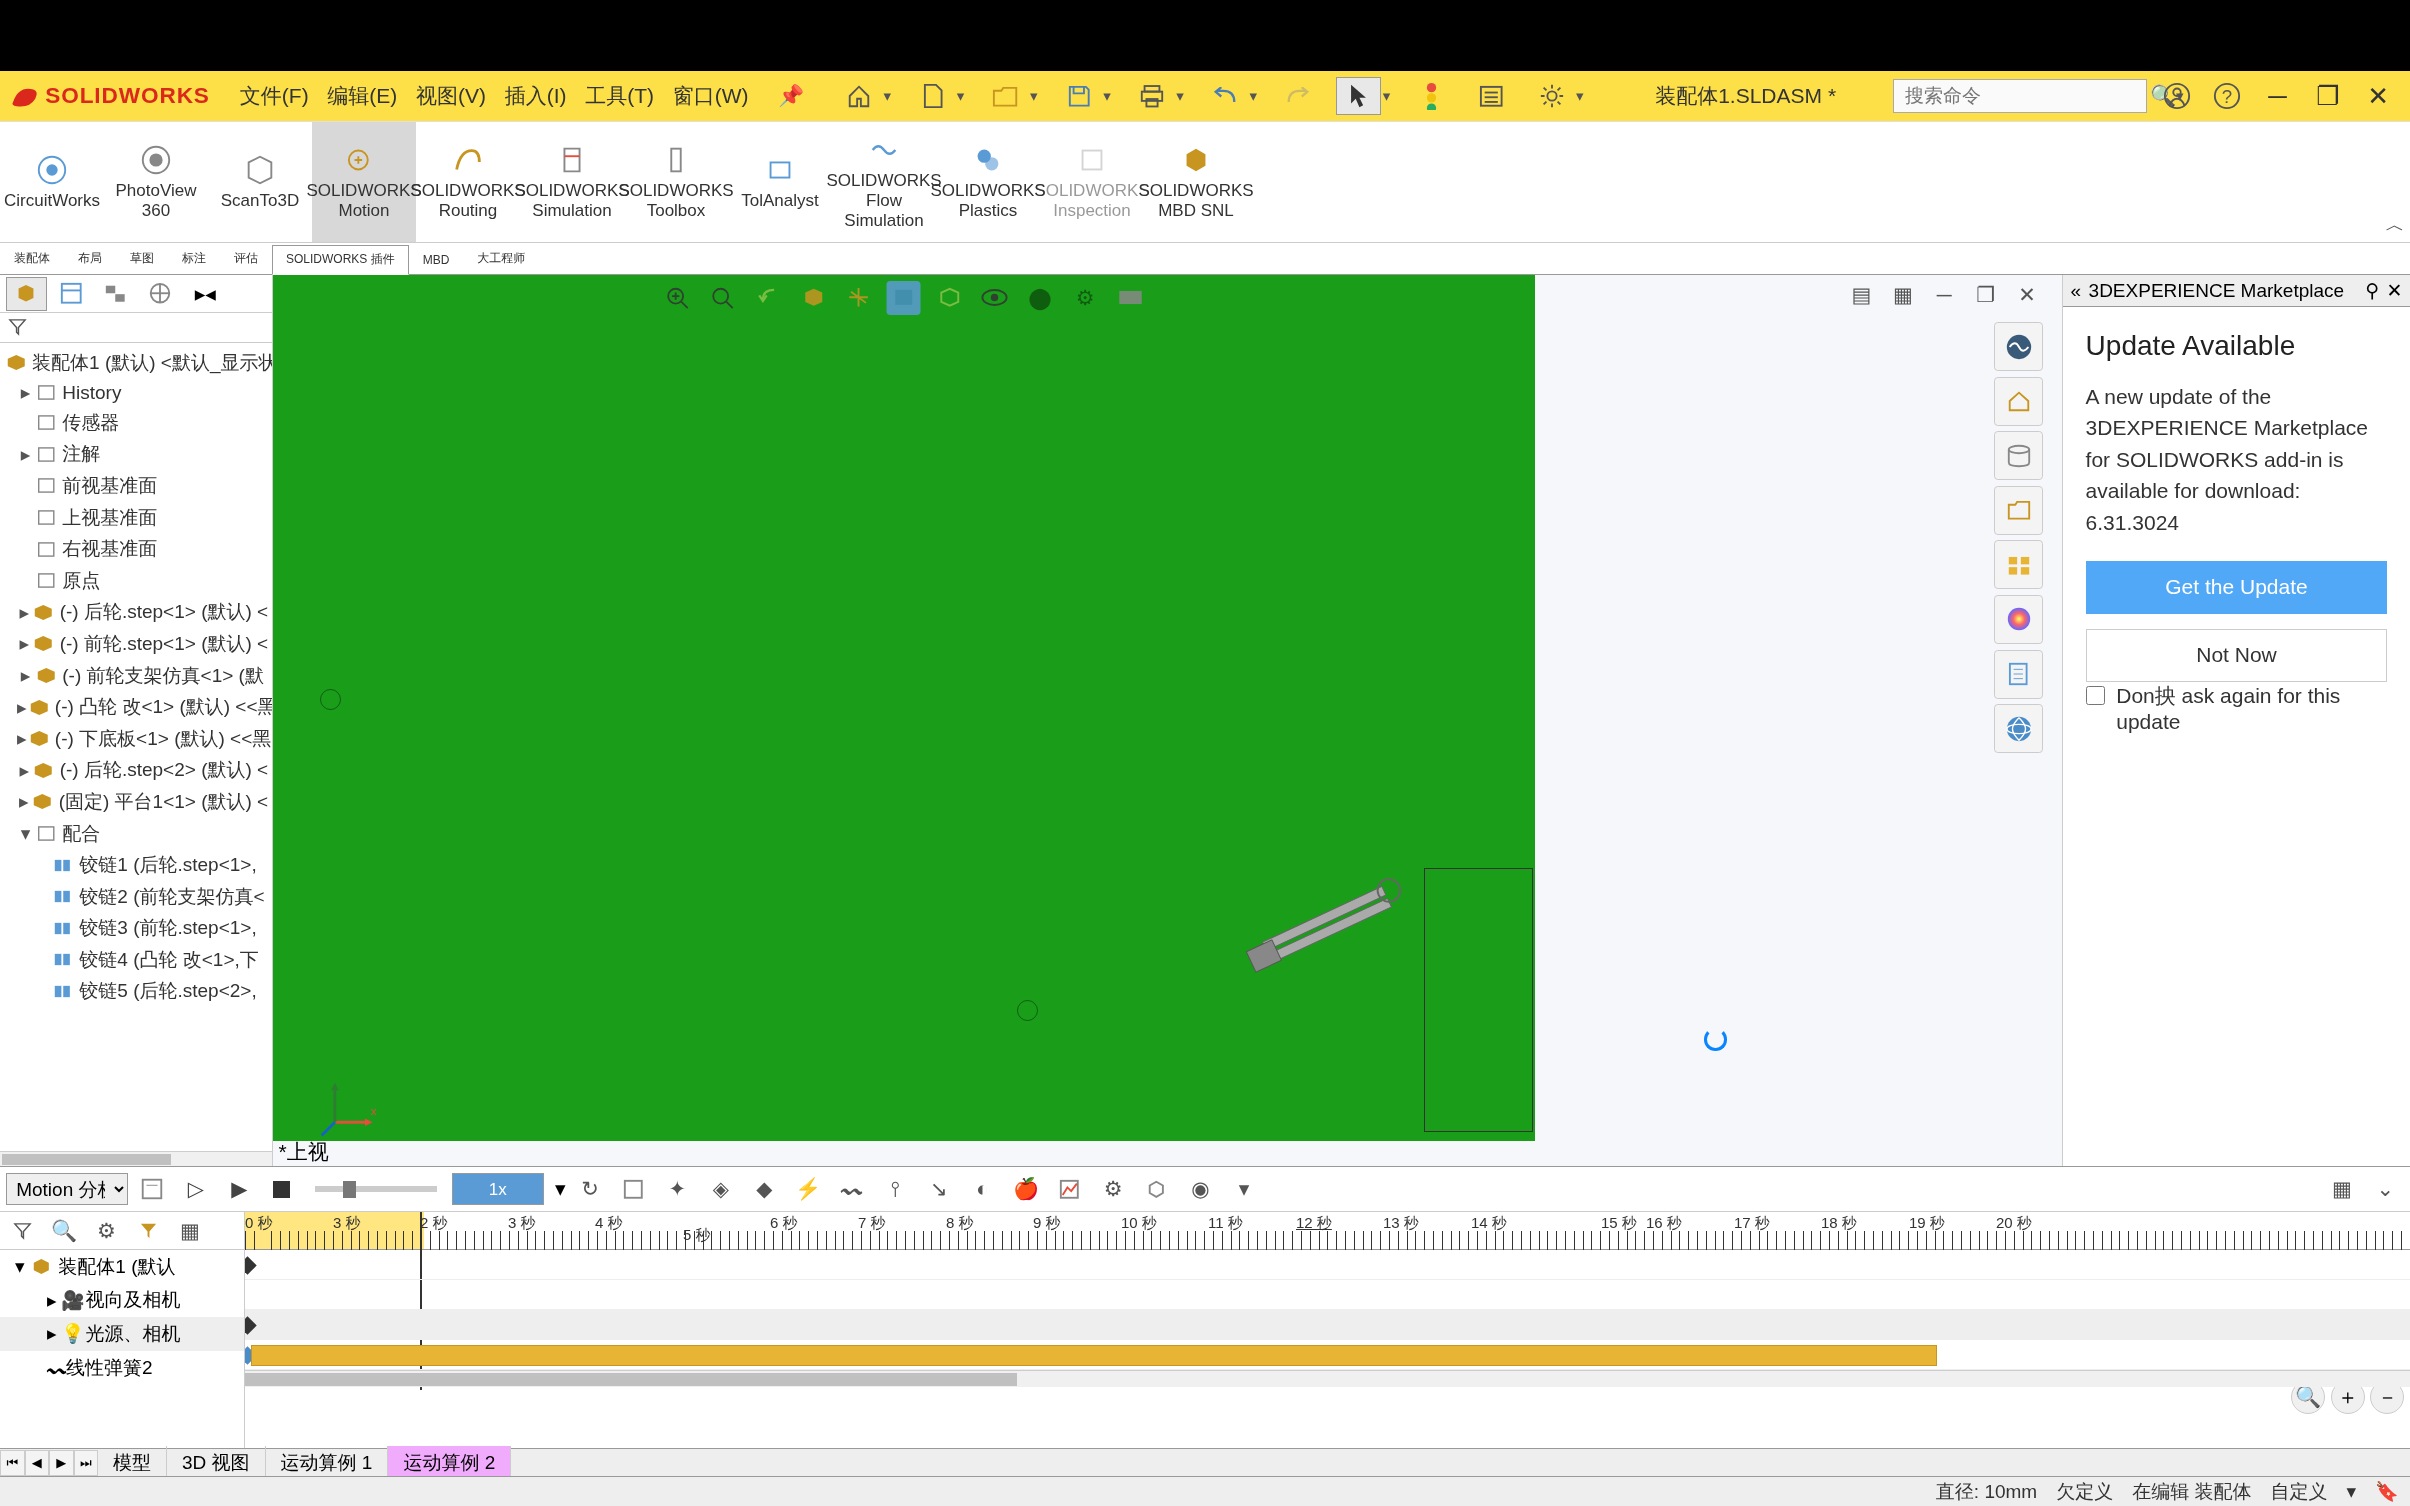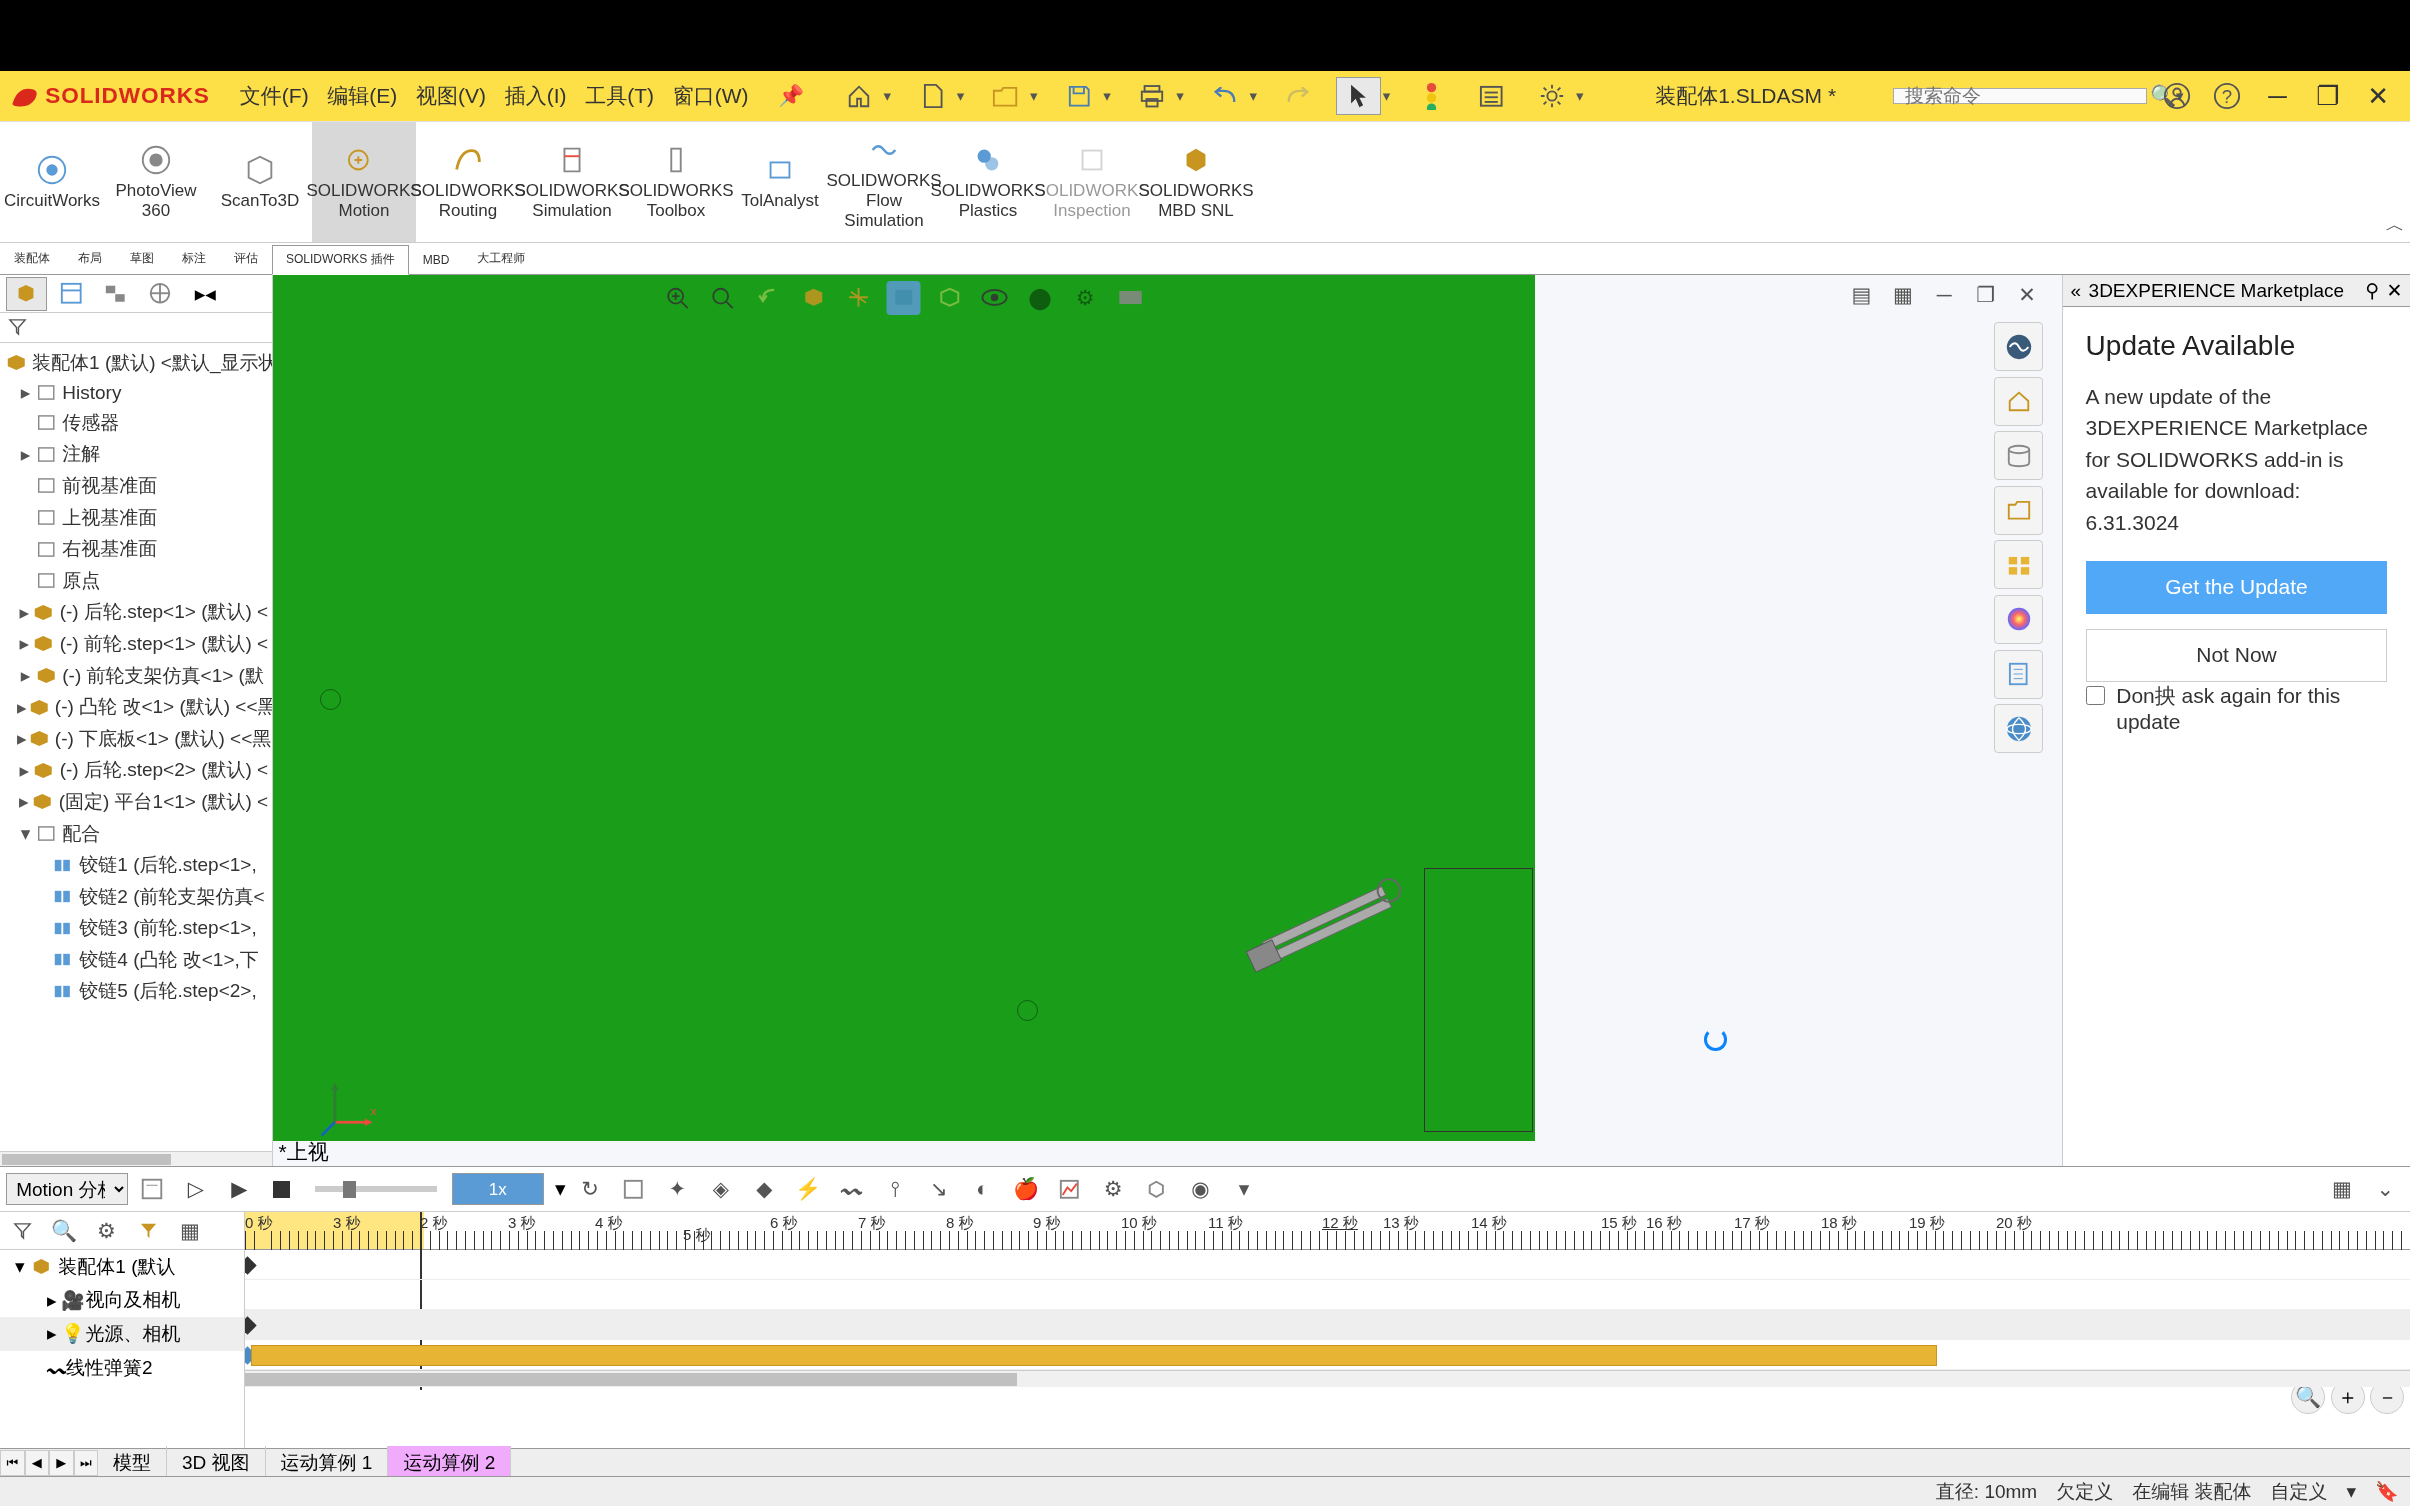--- a/index.html
+++ b/index.html
@@ -13,21 +13,21 @@
 .menubar { display: flex; gap: 7.5px; padding: 0 15px; }
 .menuitem { padding: 3.8px 5.6px; font-size: 21px; color: #333; cursor: pointer; }
 .pin-icon { padding: 0 9.4px; color: #666; }
 .qat { display: flex; align-items: center; gap: 15px; padding: 0 22.6px; }
 .qat-group { display: flex; align-items: center; gap: 1.9px; }
 .qat-btn { width: 45px; height: 38px; display: flex; align-items: center; justify-content: center; color: #555; cursor: pointer; }
 .qat-drop { width: 11.3px; font-size: 15px; color: #555; }
 .cursor-active { background: #e8e8e8; border: 0.9px solid #999; }
 .doc-title { flex: 1; text-align: center; font-size: 21px; color: #333; }
 .right-bar { display: flex; align-items: center; gap: 9.4px; padding: 0 11.3px; }
-.search-box { width: 254px; height: 16px; border: 0.9px solid #aaa; background: #fafafa; display: flex; align-items: center; padding: 0 5.6px; }
+.search-box { width: 254px; height: 34px; border: 0.9px solid #aaa; background: #fafafa; display: flex; align-items: center; padding: 0 5.6px; }
 .search-icon-left { width: 21px; height: 21px; background: #444; margin-right: 5.6px; }
 .search-input { flex: 1; border: none; background: transparent; font-size: 19px; color: #888; }
 .search-mag { color: #888; }
 .win-btn { width: 41px; height: 41px; display: flex; align-items: center; justify-content: center; color: #333; font-size: 26px; cursor: pointer; }
 
 .ribbon { height: 121px; background: #fff; border-bottom: 0.9px solid #ccc; display: flex; position: relative; }
 .ribbon-item { width: 104px; display: flex; flex-direction: column; align-items: center; justify-content: center; padding: 3.8px; font-size: 17px; text-align: center; color: #333; cursor: pointer; }
 .ribbon-item.active { background: #d8d8d8; }
 .ribbon-icon { width: 34px; height: 34px; margin-bottom: 3.8px; }
 .ribbon-collapse { position: absolute; right: 5.6px; bottom: 3.8px; font-size: 19px; color: #555; }
@@ -801,21 +801,21 @@
               <span class="ruler-mark" style="left: 175px;">2 秒</span>
               <span class="ruler-mark" style="left: 263px;">3 秒</span>
               <span class="ruler-mark" style="left: 350px;">4 秒</span>
               <span class="ruler-mark" style="left: 438px; margin-top: 12px;">5 秒</span>
               <span class="ruler-mark" style="left: 525px;">6 秒</span>
               <span class="ruler-mark" style="left: 613px;">7 秒</span>
               <span class="ruler-mark" style="left: 701px;">8 秒</span>
               <span class="ruler-mark" style="left: 788px;">9 秒</span>
               <span class="ruler-mark" style="left: 876px;">10 秒</span>
               <span class="ruler-mark" style="left: 963px;">11 秒</span>
-              <span class="ruler-mark" style="left: 1077px; text-decoration: underline;">12 秒</span>
+              <span class="ruler-mark" style="left: 1051px; text-decoration: underline;">12 秒</span>
               <span class="ruler-mark" style="left: 1138px;">13 秒</span>
               <span class="ruler-mark" style="left: 1226px;">14 秒</span>
               <span class="ruler-mark" style="left: 1356px; text-align: right;">15 秒</span>
               <span class="ruler-mark" style="left: 1401px;">16 秒</span>
               <span class="ruler-mark" style="left: 1489px;">17 秒</span>
               <span class="ruler-mark" style="left: 1576px;">18 秒</span>
               <span class="ruler-mark" style="left: 1664px;">19 秒</span>
               <span class="ruler-mark" style="left: 1751px;">20 秒</span>
             </div>
           <div style="position:absolute;left:0;top:19px;right:0;height:19px;background:repeating-linear-gradient(90deg,#333 0,#333 0.9px,transparent 0.9px,transparent 8.8px)"></div>

